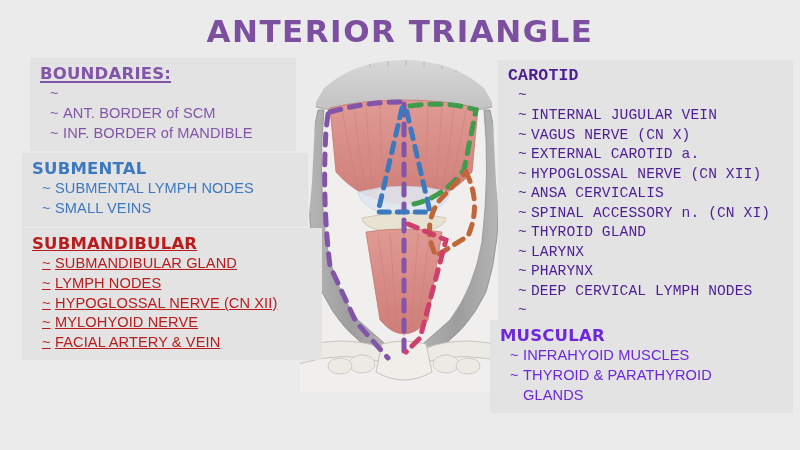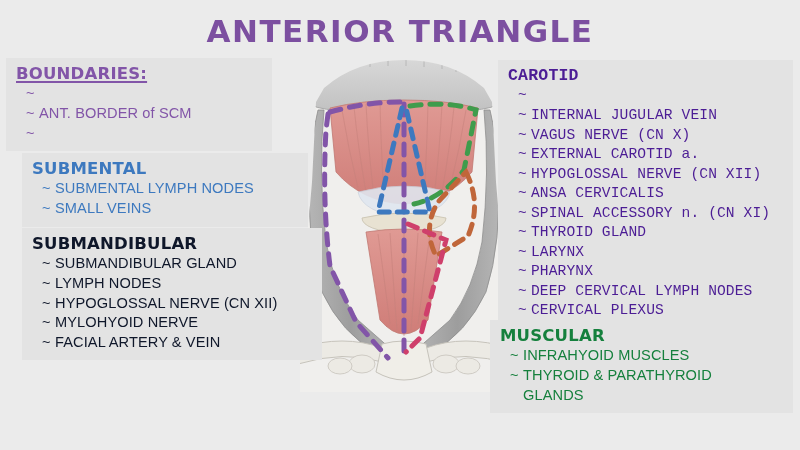--- a/index.html
+++ b/index.html
@@ -76,26 +76,26 @@
     display: inline-block;
     width: 13px;
     flex: 0 0 13px;
   }
   .li-text { display: inline-block; }
   .li-text.wrap { white-space: normal; }
 
   
   .theme-purple .panel-heading, .theme-purple .panel-list li { color: #8255a8; }
   .theme-blue   .panel-heading, .theme-blue   .panel-list li { color: #3d79bf; }
-  .theme-green  .panel-heading, .theme-green  .panel-list li { color: #0f172a; }
+  .theme-green  .panel-heading, .theme-green  .panel-list li { color: #b91c1c; text-decoration: underline; }
   .theme-orange .panel-heading, .theme-orange .panel-list li { color: #4c1d95; font-family: Liberation Mono, monospace; }
-  .theme-pink   .panel-heading, .theme-pink   .panel-list li { color: #15803d; }
-
-  
-  #panel-boundaries   { left: 6px;  top: 58px;  width: 266px; }
+  .theme-pink   .panel-heading, .theme-pink   .panel-list li { color: #6d28d9; }
+
+  
+  #panel-boundaries   { left: 30px;  top: 58px;  width: 266px; }
   #panel-submental    { left: 22px;  top: 153px; width: 286px; }
   #panel-submandibular{ left: 22px;  top: 228px; width: 300px; }
   #panel-carotid      { left: 498px; top: 60px;  width: 295px; }
   #panel-muscular     { left: 490px; top: 320px; width: 303px; }
 
   
   #anatomy {
     position: absolute;
     left: 296px;
     top: 52px;
@@ -217,20 +217,21 @@
     <ul class="panel-list">
       <li>
         <span class="tilde">~</span>
       </li>
       <li>
         <span class="tilde">~</span>
         <span class="li-text">ANT. BORDER of SCM</span>
       </li>
       <li>
         <span class="tilde">~</span>
+        <span class="li-text">INF. BORDER of MANDIBLE</span>
       </li>
     </ul>
   </div>
 
   <div class="panel theme-blue" id="panel-submental">
     <div class="panel-heading">SUBMENTAL</div>
     <ul class="panel-list">
       <li>
         <span class="tilde">~</span>
         <span class="li-text">SUBMENTAL LYMPH NODES</span>
@@ -309,21 +310,20 @@
       <li>
         <span class="tilde">~</span>
         <span class="li-text">PHARYNX</span>
       </li>
       <li>
         <span class="tilde">~</span>
         <span class="li-text">DEEP CERVICAL LYMPH NODES</span>
       </li>
       <li>
         <span class="tilde">~</span>
-        <span class="li-text">CERVICAL PLEXUS</span>
       </li>
     </ul>
   </div>
 
   <div class="panel theme-pink" id="panel-muscular">
     <div class="panel-heading">MUSCULAR</div>
     <ul class="panel-list">
       <li>
         <span class="tilde">~</span>
         <span class="li-text">INFRAHYOID MUSCLES</span>

